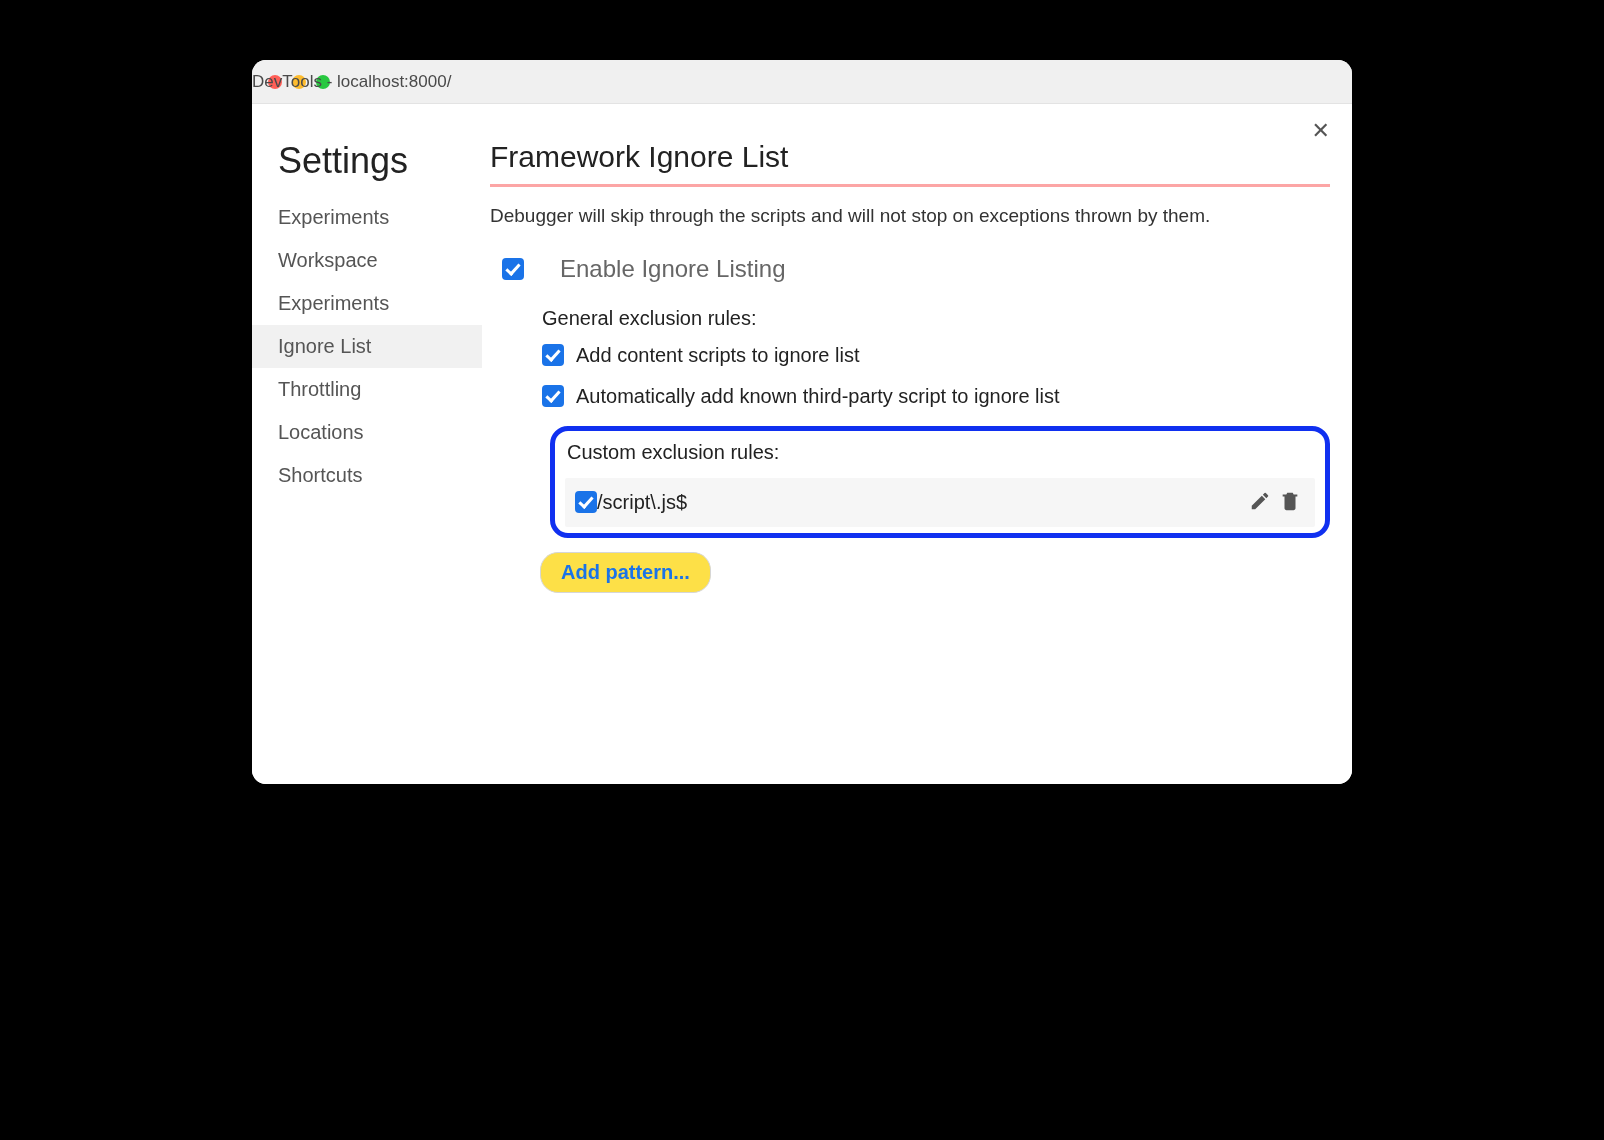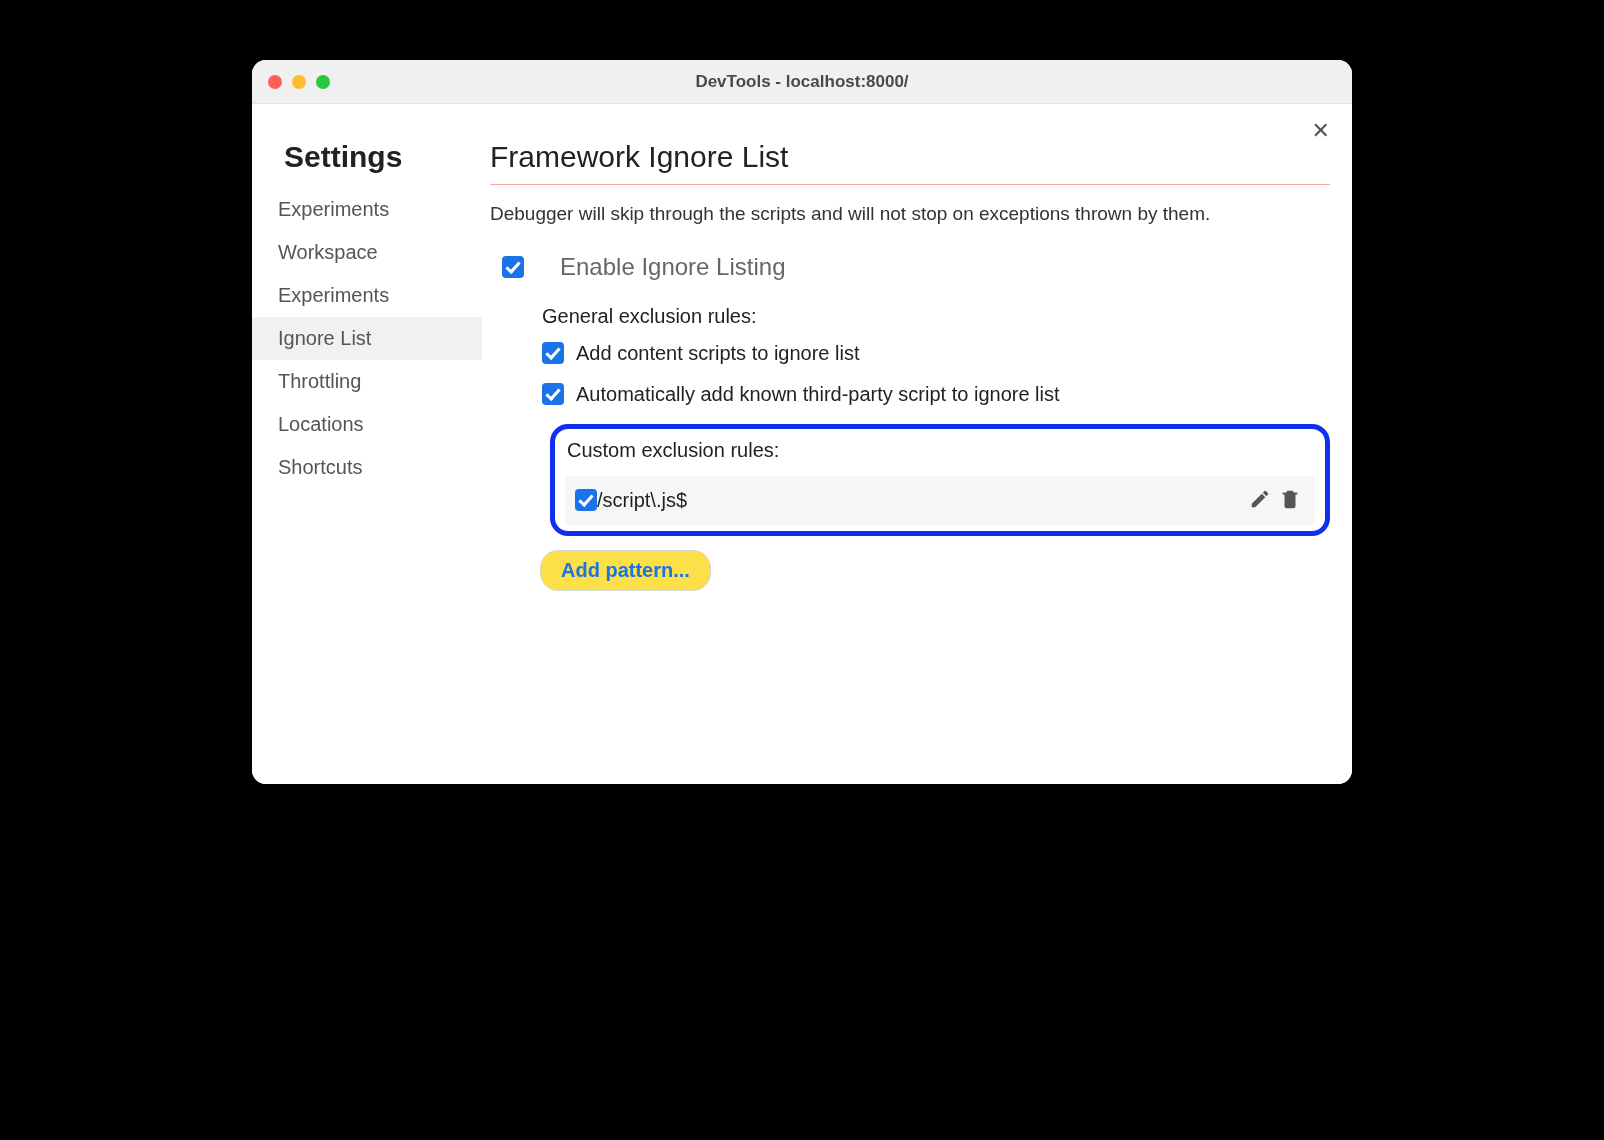--- a/index.html
+++ b/index.html
@@ -35,23 +35,22 @@
     }
     .dot {
       width: 14px; height: 14px; border-radius: 50%;
     }
     .dot.red { background: #ff5f57; }
     .dot.yellow { background: #febc2e; }
     .dot.green { background: #28c840; }
     .titlebar-title {
       position: absolute;
       left: 0; right: 0;
-      text-align: center;
       font-size: 17px;
-      font-weight: 700;
+      font-weight: 400;
       color: #4a4a4a;
       pointer-events: none;
     }
     .content {
       display: flex;
       position: relative;
       background: #fff;
       min-height: 680px;
     }
     .close-btn {
@@ -63,25 +62,24 @@
       cursor: pointer;
       line-height: 1;
       background: none;
       border: none;
     }
     .sidebar {
       width: 230px;
       padding-top: 36px;
     }
     .sidebar-title {
-      font-size: 30px;
-      font-weight: 700;
+      font-size: 36px;
+      font-weight: 400;
       color: #222;
       padding: 0 0 14px 26px;
-      margin-left: 6px;
     }
     .sidebar-item {
       font-size: 20px;
       color: #555;
       padding: 10px 0 10px 26px;
       cursor: pointer;
       position: relative;
     }
     .sidebar-item.active {
       background: #f1f1f1;
@@ -95,21 +93,21 @@
     }
     .main {
       flex: 1;
       padding: 36px 22px 40px 8px;
     }
     .page-title {
       font-size: 30px;
       font-weight: 400;
       color: #222;
       padding-bottom: 10px;
-      border-bottom: 1px solid #fca5a5;
+      border-bottom: 3px solid #fca5a5;
       margin-bottom: 16px;
     }
     .description {
       font-size: 19px;
       color: #333;
       line-height: 1.35;
       margin-bottom: 26px;
     }
     .checkbox-row {
       display: flex;

